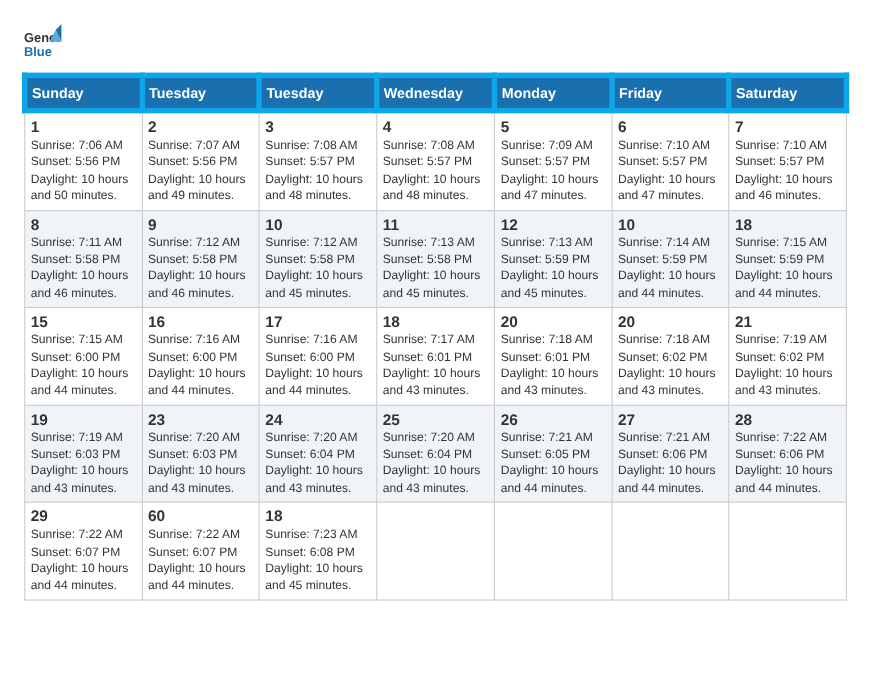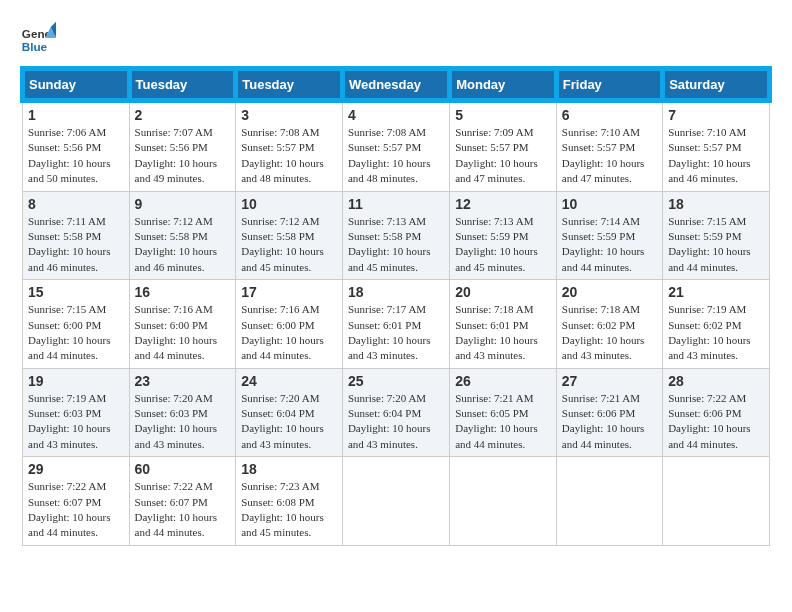--- a/index.html
+++ b/index.html
@@ -65,21 +65,20 @@
     .day-num {
       font-size: 14px;
       font-weight: bold;
       color: #333;
       display: block;
       margin-bottom: 2px;
     }
     .day-info {
       color: #333;
       line-height: 1.4;
-      font-family: Liberation Serif, serif;
     }
     .empty {
       background: #f9f9f9;
     }
     .last-row td {
       height: 70px;
     }
   </style>
 </head>
 <body>

